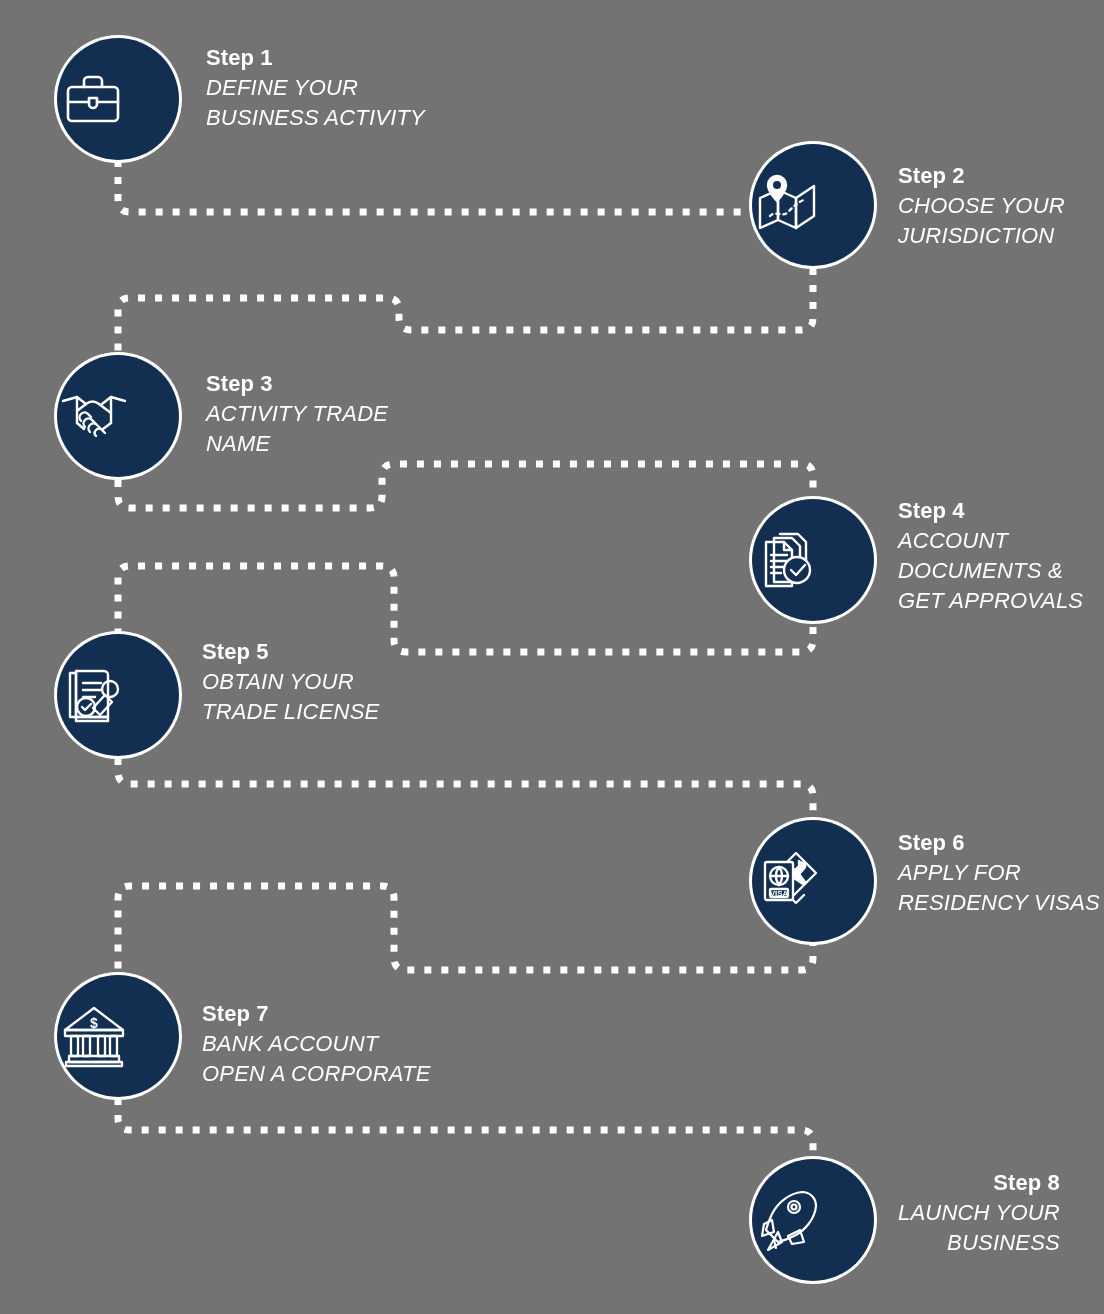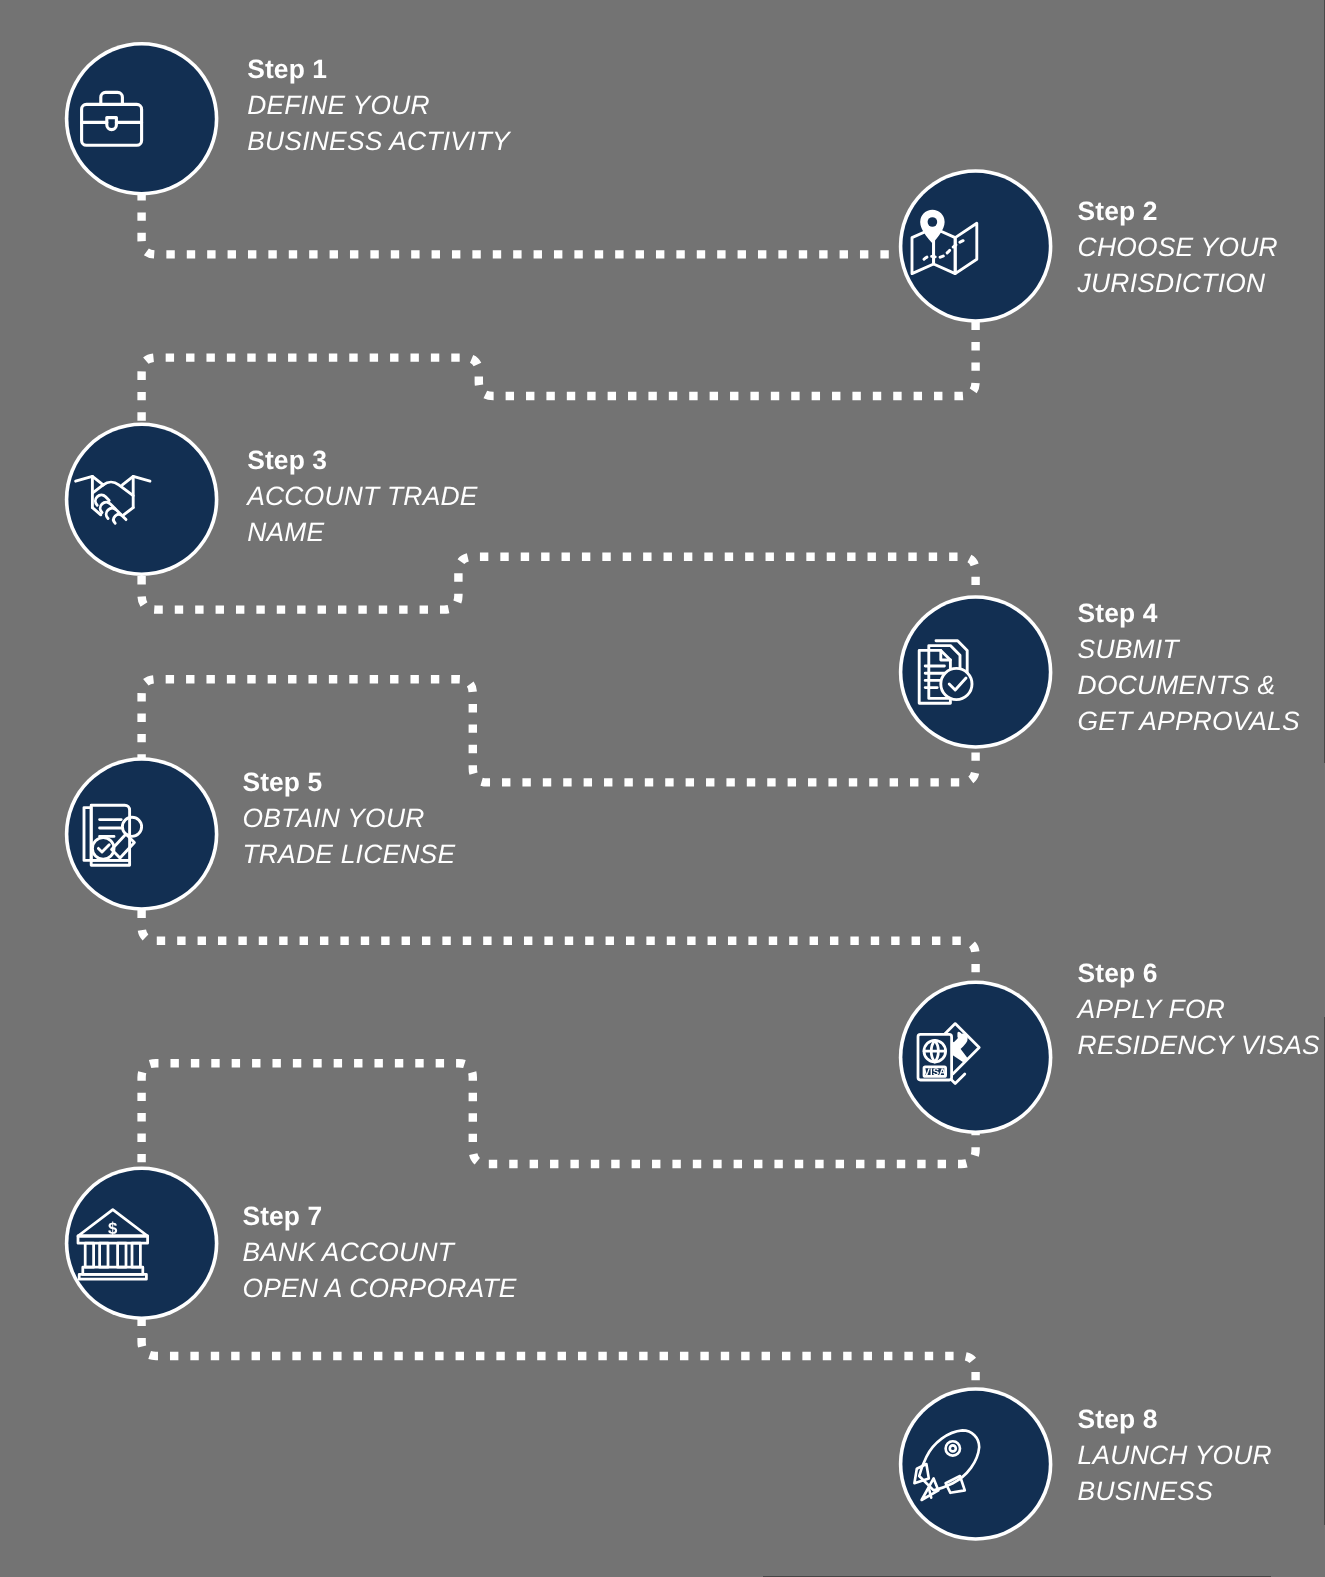--- a/index.html
+++ b/index.html
@@ -112,42 +112,42 @@
           <path d="M20 44l7 6M54 44l-8 6"></path>
           <path d="M24 42c-2-2-2-5 0-7s5-2 7 0l3 3"></path>
           <path d="M28 48c-2-2-2-5 0-7s5-2 7 0l4 4"></path>
           <path d="M33 53c-2-2-2-5 0-7s5-2 7 0l4 4"></path>
           <path d="M39 57c-2-2-2-4 0-6s4-2 6 0l3 3"></path>
         </svg>
       </span>
     </div>
     <div class="caption" style="left:206px;top:369px;">
       <span class="step-label">Step 3</span>
-      <span class="title-line">ACCOUNT TRADE</span>
+      <span class="title-line">ACTIVITY TRADE</span>
       <span class="title-line">NAME</span>
     </div>
   </div>
 
   <div class="step">
     <div class="node" style="left:752px;top:499px;">
       <span>
         <svg width="72" height="72" viewBox="0 0 72 72" fill="none" stroke="#fff" stroke-width="2.4" stroke-linejoin="round" stroke-linecap="round">
           <path d="M28 10h18l8 8v34h-8"></path>
           <path d="M22 14h18l8 8v36H22z"></path>
           <path d="M14 18h18l8 8v36H14z"></path>
           <path d="M32 18v8h8"></path>
           <path d="M19 31h16M19 37h16M19 43h12M19 49h10"></path>
           <circle cx="45" cy="46" r="13" fill="#122F52"></circle>
           <path d="M39 46l5 5 9-10"></path>
         </svg>
       </span>
     </div>
     <div class="caption right-col" style="left:898px;top:496px;">
       <span class="step-label">Step 4</span>
-      <span class="title-line">SUBMIT</span>
+      <span class="title-line">ACCOUNT</span>
       <span class="title-line">DOCUMENTS &amp;</span>
       <span class="title-line">GET APPROVALS</span>
     </div>
   </div>
 
   <div class="step">
     <div class="node" style="left:57px;top:634px;">
       <span>
         <svg width="72" height="72" viewBox="0 0 72 72" fill="none" stroke="#fff" stroke-width="2.4" stroke-linejoin="round" stroke-linecap="round">
           <path d="M13 14h6v44h-6z"></path>
@@ -176,21 +176,21 @@
           <path d="M36 50l8 8 8-8"></path>
           <path d="M47 19c2-2 5-2 6 0 1 2 0 4-3 7l-3 3 6 8-2 2-9-6-4 4 1 5-2 2-3-6-6-3 2-2 5 1 4-4-6-9 2-2 8 6 3-3c3-3 3-5 1-6z" fill="#fff" stroke="#fff"></path>
           <rect x="13" y="17" width="28" height="38" rx="2" fill="#122F52"></rect>
           <circle cx="27" cy="31" r="9"></circle>
           <path d="M18 31h18M27 22c4 5 4 13 0 18M27 22c-4 5-4 13 0 18"></path>
           <rect x="18" y="44" width="18" height="8" rx="1"></rect>
           <text x="27" y="51" font-family="Liberation Sans, sans-serif" font-size="8" font-weight="700" fill="#fff" stroke="none" text-anchor="middle">VISA</text>
         </svg>
       </span>
     </div>
-    <div class="caption right-col" style="left:898px;top:796px;">
+    <div class="caption right-col" style="left:898px;top:828px;">
       <span class="step-label">Step 6</span>
       <span class="title-line">APPLY FOR</span>
       <span class="title-line">RESIDENCY VISAS</span>
     </div>
   </div>
 
   <div class="step">
     <div class="node" style="left:57px;top:975px;">
       <span>
         <svg width="74" height="74" viewBox="0 0 74 74" fill="none" stroke="#fff" stroke-width="2.3" stroke-linejoin="round" stroke-linecap="round">
@@ -217,20 +217,20 @@
           <path d="M50 8c-12 1-24 10-30 22-4 8-6 16-6 16l12 12s8-2 16-6c12-6 21-18 22-30 0-8-6-14-14-14z"></path>
           <circle cx="42" cy="23" r="6"></circle>
           <circle cx="42" cy="23" r="2.5"></circle>
           <path d="M20 36l-8 4-2 12 12-4z"></path>
           <path d="M36 52l4 8 12-2-4-12z"></path>
           <path d="M26 48l-10 18 14-8z"></path>
           <path d="M22 56l2 8"></path>
         </svg>
       </span>
     </div>
-    <div class="caption right-col" style="left:898px;top:1168px;">
+    <div class="caption right-col" style="left:898px;top:1168px;text-align:right;">
       <span class="step-label">Step 8</span>
       <span class="title-line">LAUNCH YOUR</span>
       <span class="title-line">BUSINESS</span>
     </div>
   </div>
 
 </div>
 
 </body></html>

